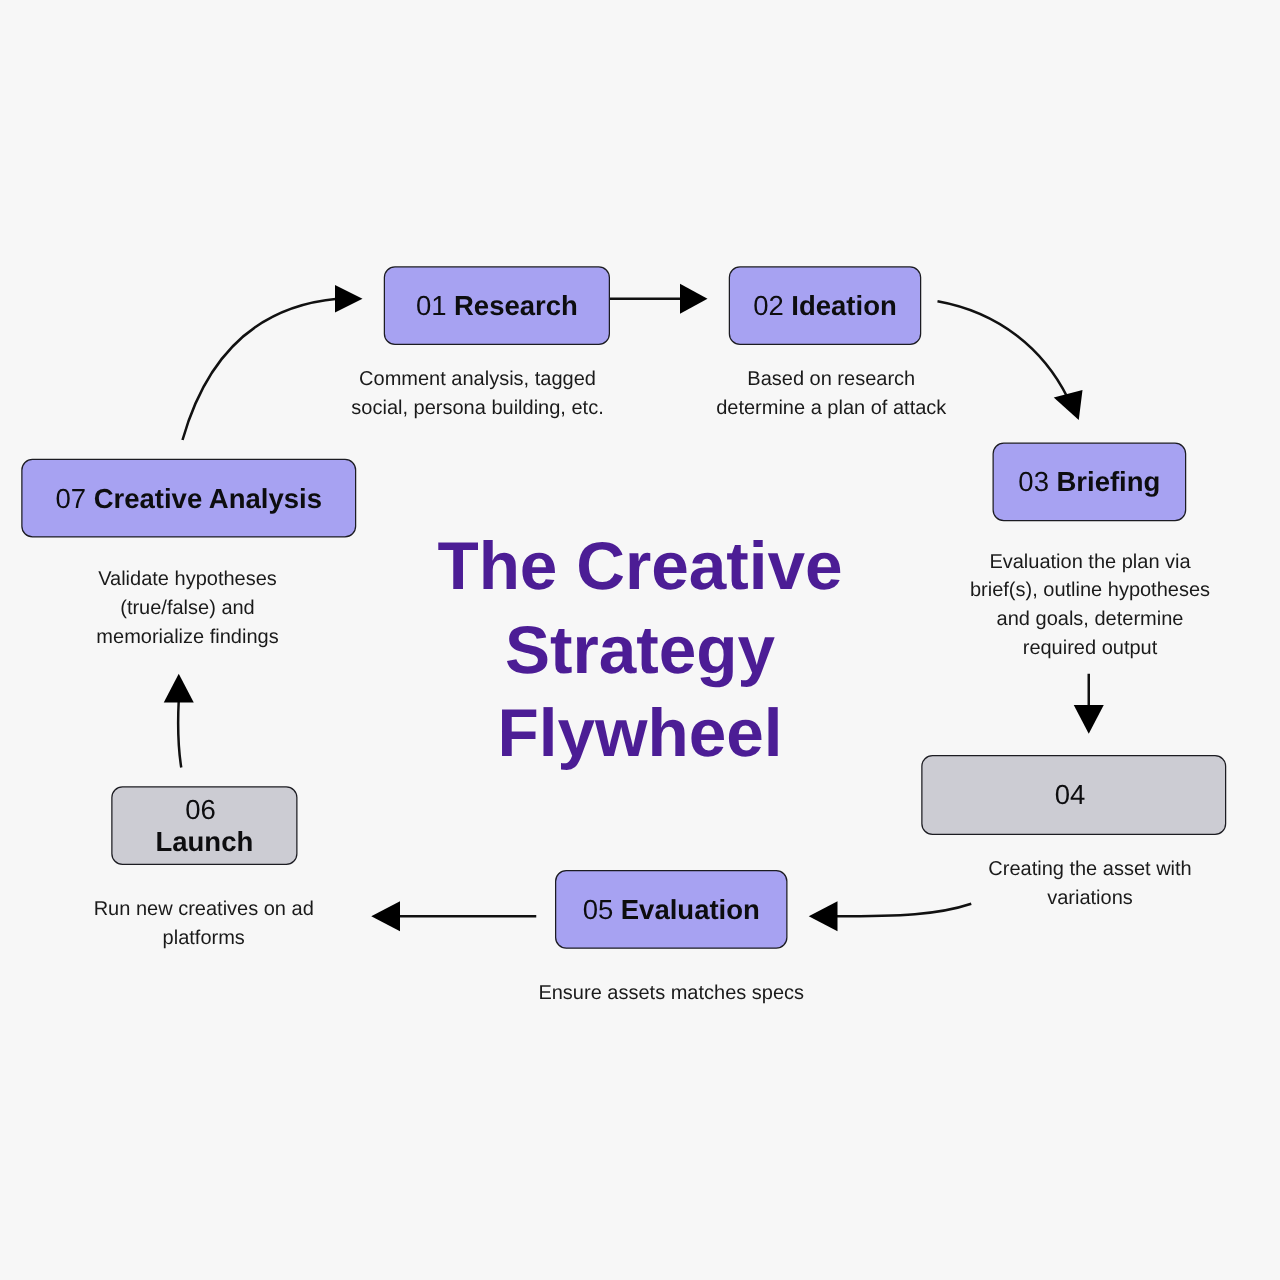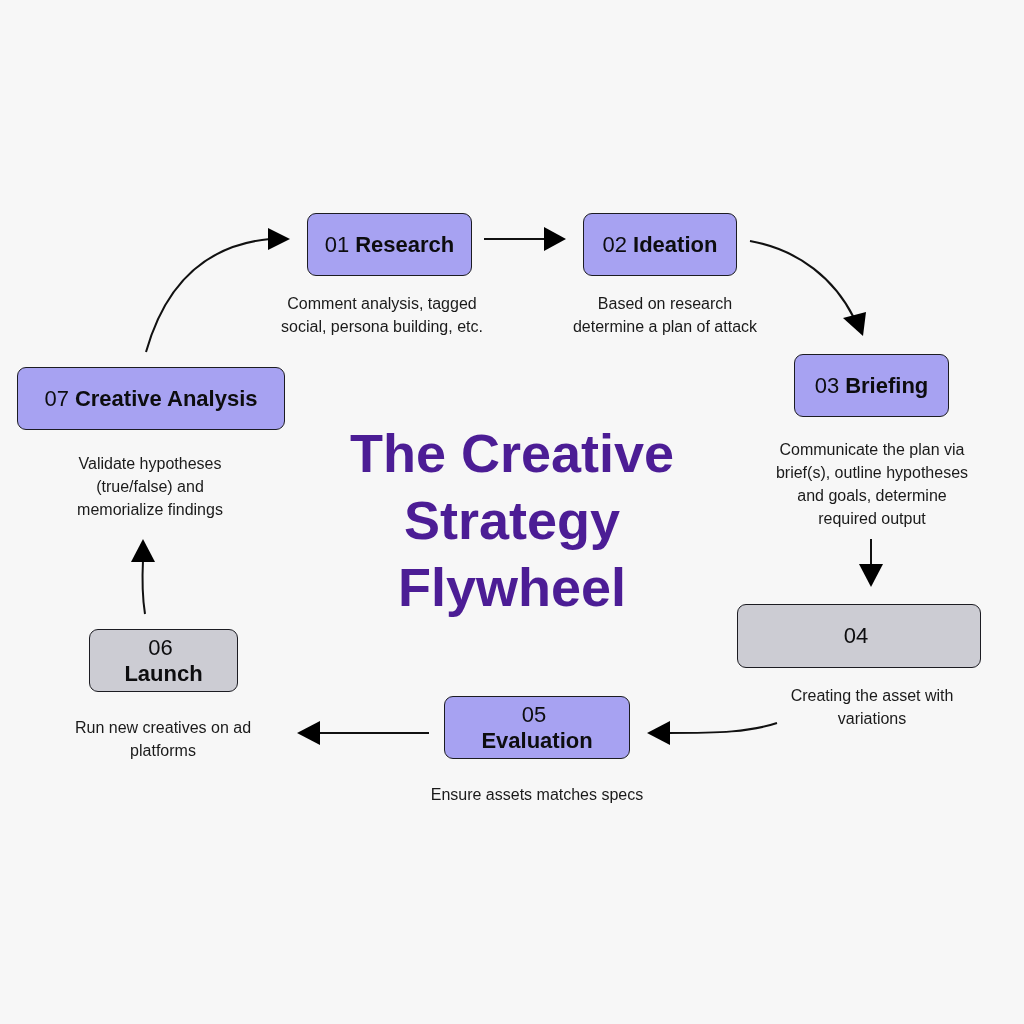--- a/index.html
+++ b/index.html
@@ -87,50 +87,50 @@
   <g>
     <path d="M145,614 C142,595 142,580 143,560" fill="none" stroke="#111" stroke-width="2"></path>
     <polygon points="131,562 143,539 155,562" fill="#000"></polygon>
   </g>
 </svg>
 
 <div class="title">The Creative
 Strategy
 Flywheel</div>
 
-<div class="box purple" style="left:307px; top:213px; width:165px; height:63px;">
+<div class="box purple" style="left:307px; top:213px; width:181px; height:63px;">
   <span class="num">01</span>
   <span class="name">Research</span>
 </div>
 <div class="desc" style="left:241px; top:292px; width:282px;">Comment analysis, tagged
 social, persona building, etc.</div>
 
 <div class="box purple" style="left:583px; top:213px; width:154px; height:63px;">
   <span class="num">02</span>
   <span class="name">Ideation</span>
 </div>
 <div class="desc" style="left:535px; top:292px; width:260px;">Based on research
 determine a plan of attack</div>
 
 <div class="box purple" style="left:794px; top:354px; width:155px; height:63px;">
   <span class="num">03</span>
   <span class="name">Briefing</span>
 </div>
-<div class="desc" style="left:736px; top:438px; width:272px;">Communicate the plan via
+<div class="desc" style="left:736px; top:438px; width:272px;">Evaluation the plan via
 brief(s), outline hypotheses
 and goals, determine
 required output</div>
 
 <div class="box gray" style="left:737px; top:604px; width:244px; height:64px;flex-direction:column;">
   <span class="num">04</span>
 </div>
 <div class="desc" style="left:746px; top:684px; width:252px;">Creating the asset with
 variations</div>
 
-<div class="box purple" style="left:444px; top:696px; width:186px; height:63px;flex-direction:column;">
+<div class="box purple" style="left:444px; top:696px; width:186px; height:63px;">
   <span class="num">05</span>
   <span class="name">Evaluation</span>
 </div>
 <div class="desc" style="left:387px; top:783px; width:300px;">Ensure assets matches specs</div>
 
 <div class="box gray" style="left:89px; top:629px; width:149px; height:63px;flex-direction:column;">
   <span class="num">06</span>
   <span class="name">Launch</span>
 </div>
 <div class="desc" style="left:40px; top:716px; width:246px;">Run new creatives on ad

